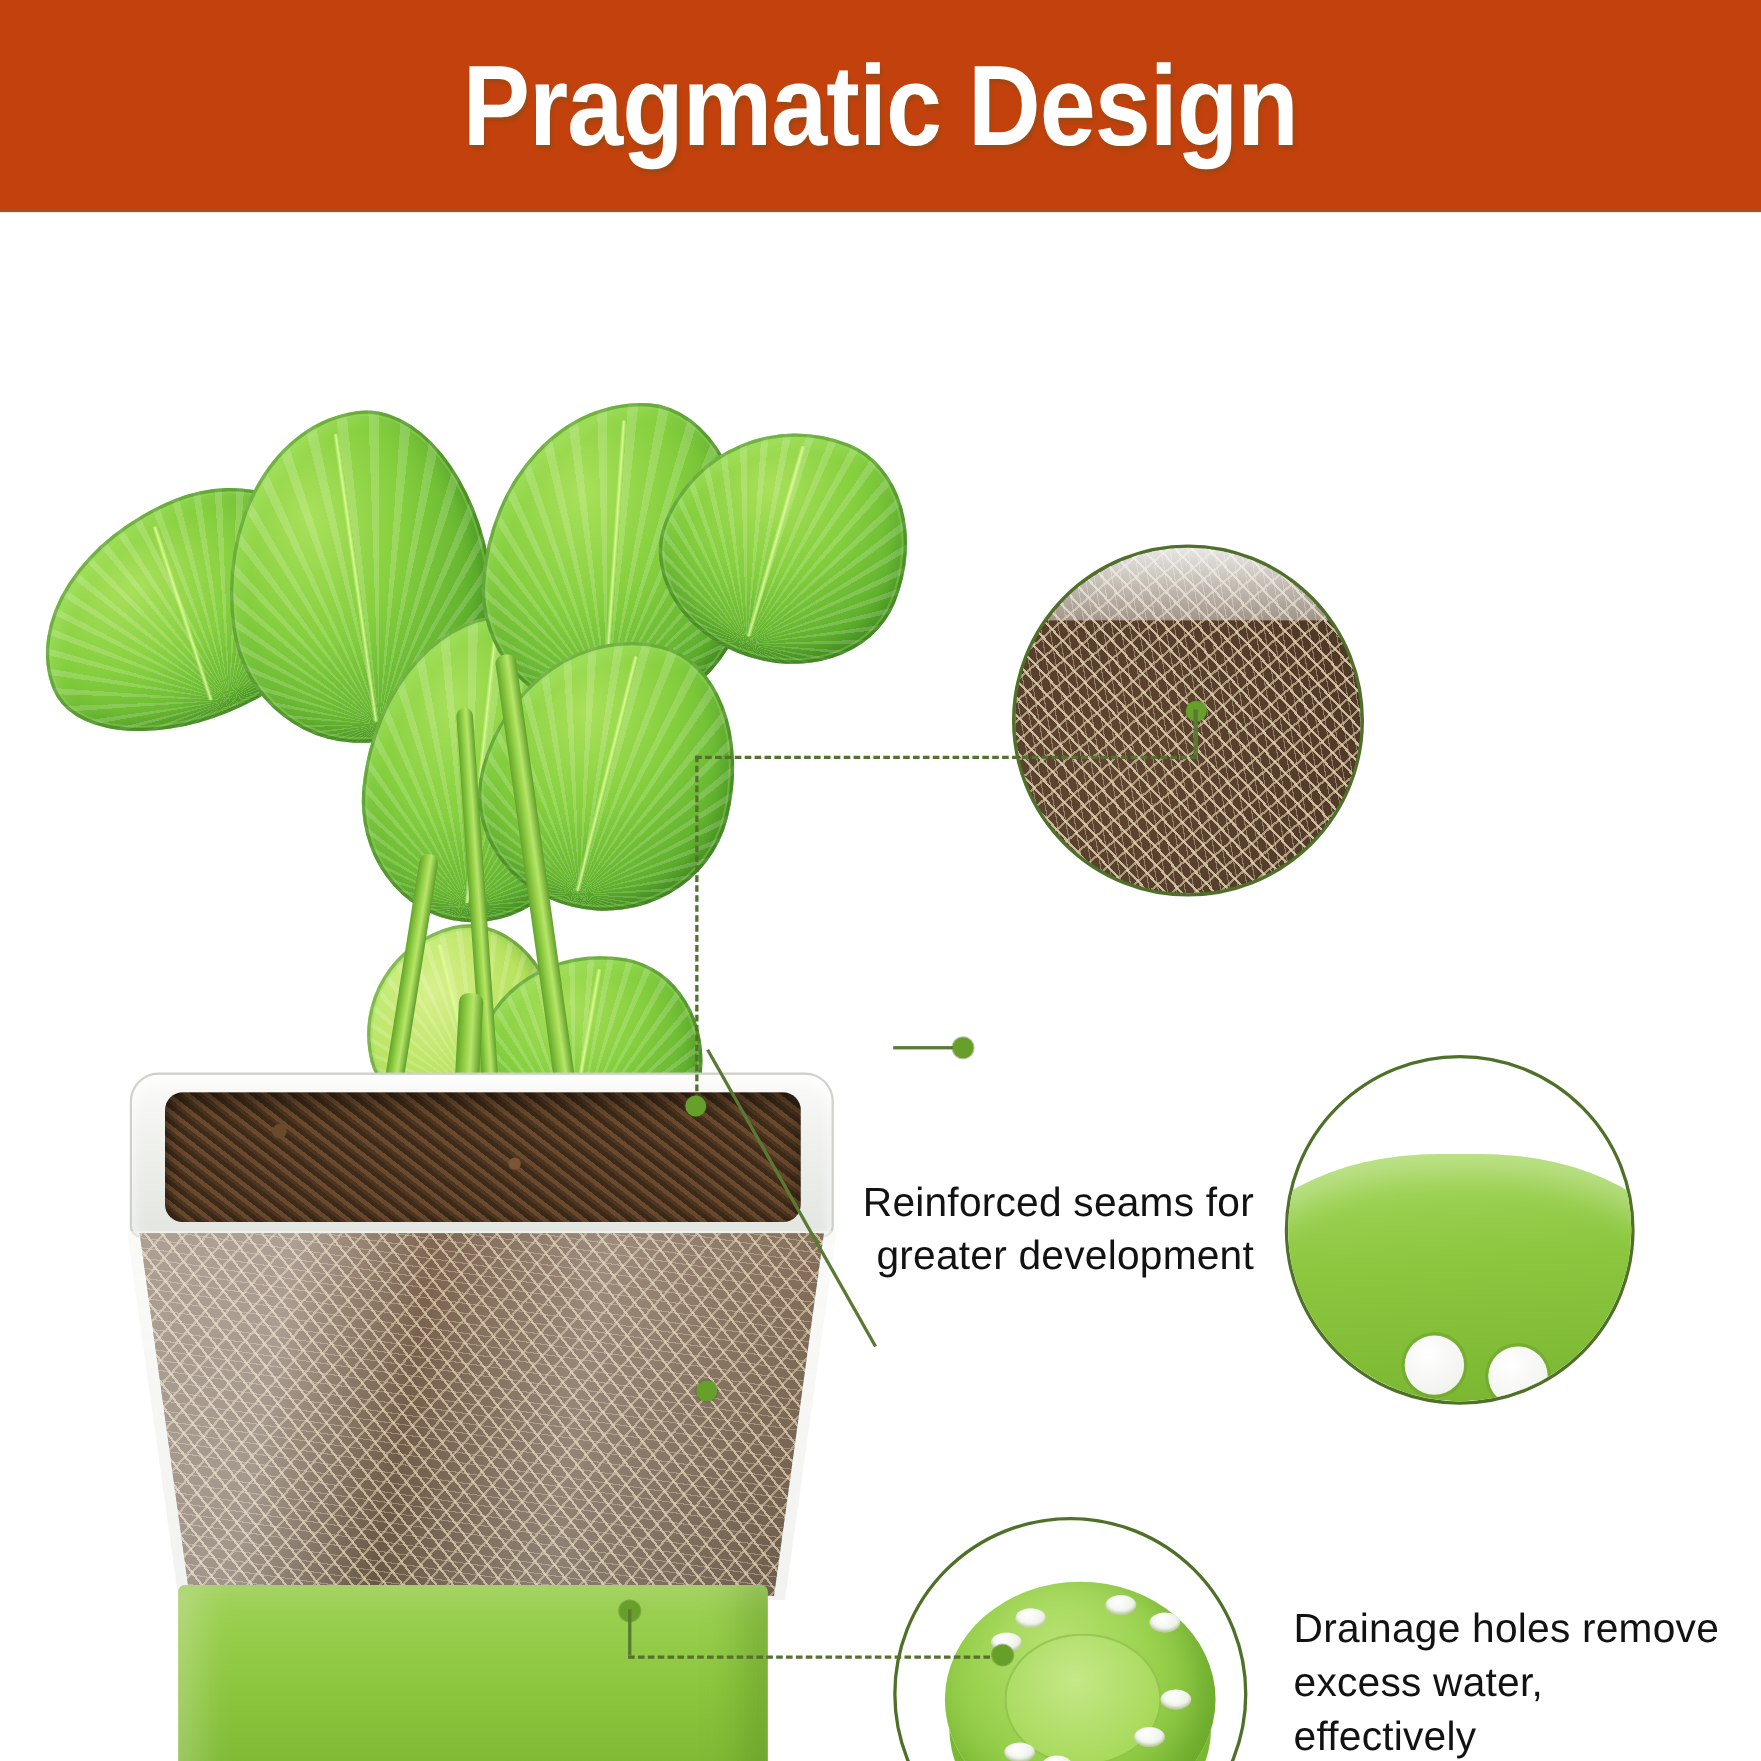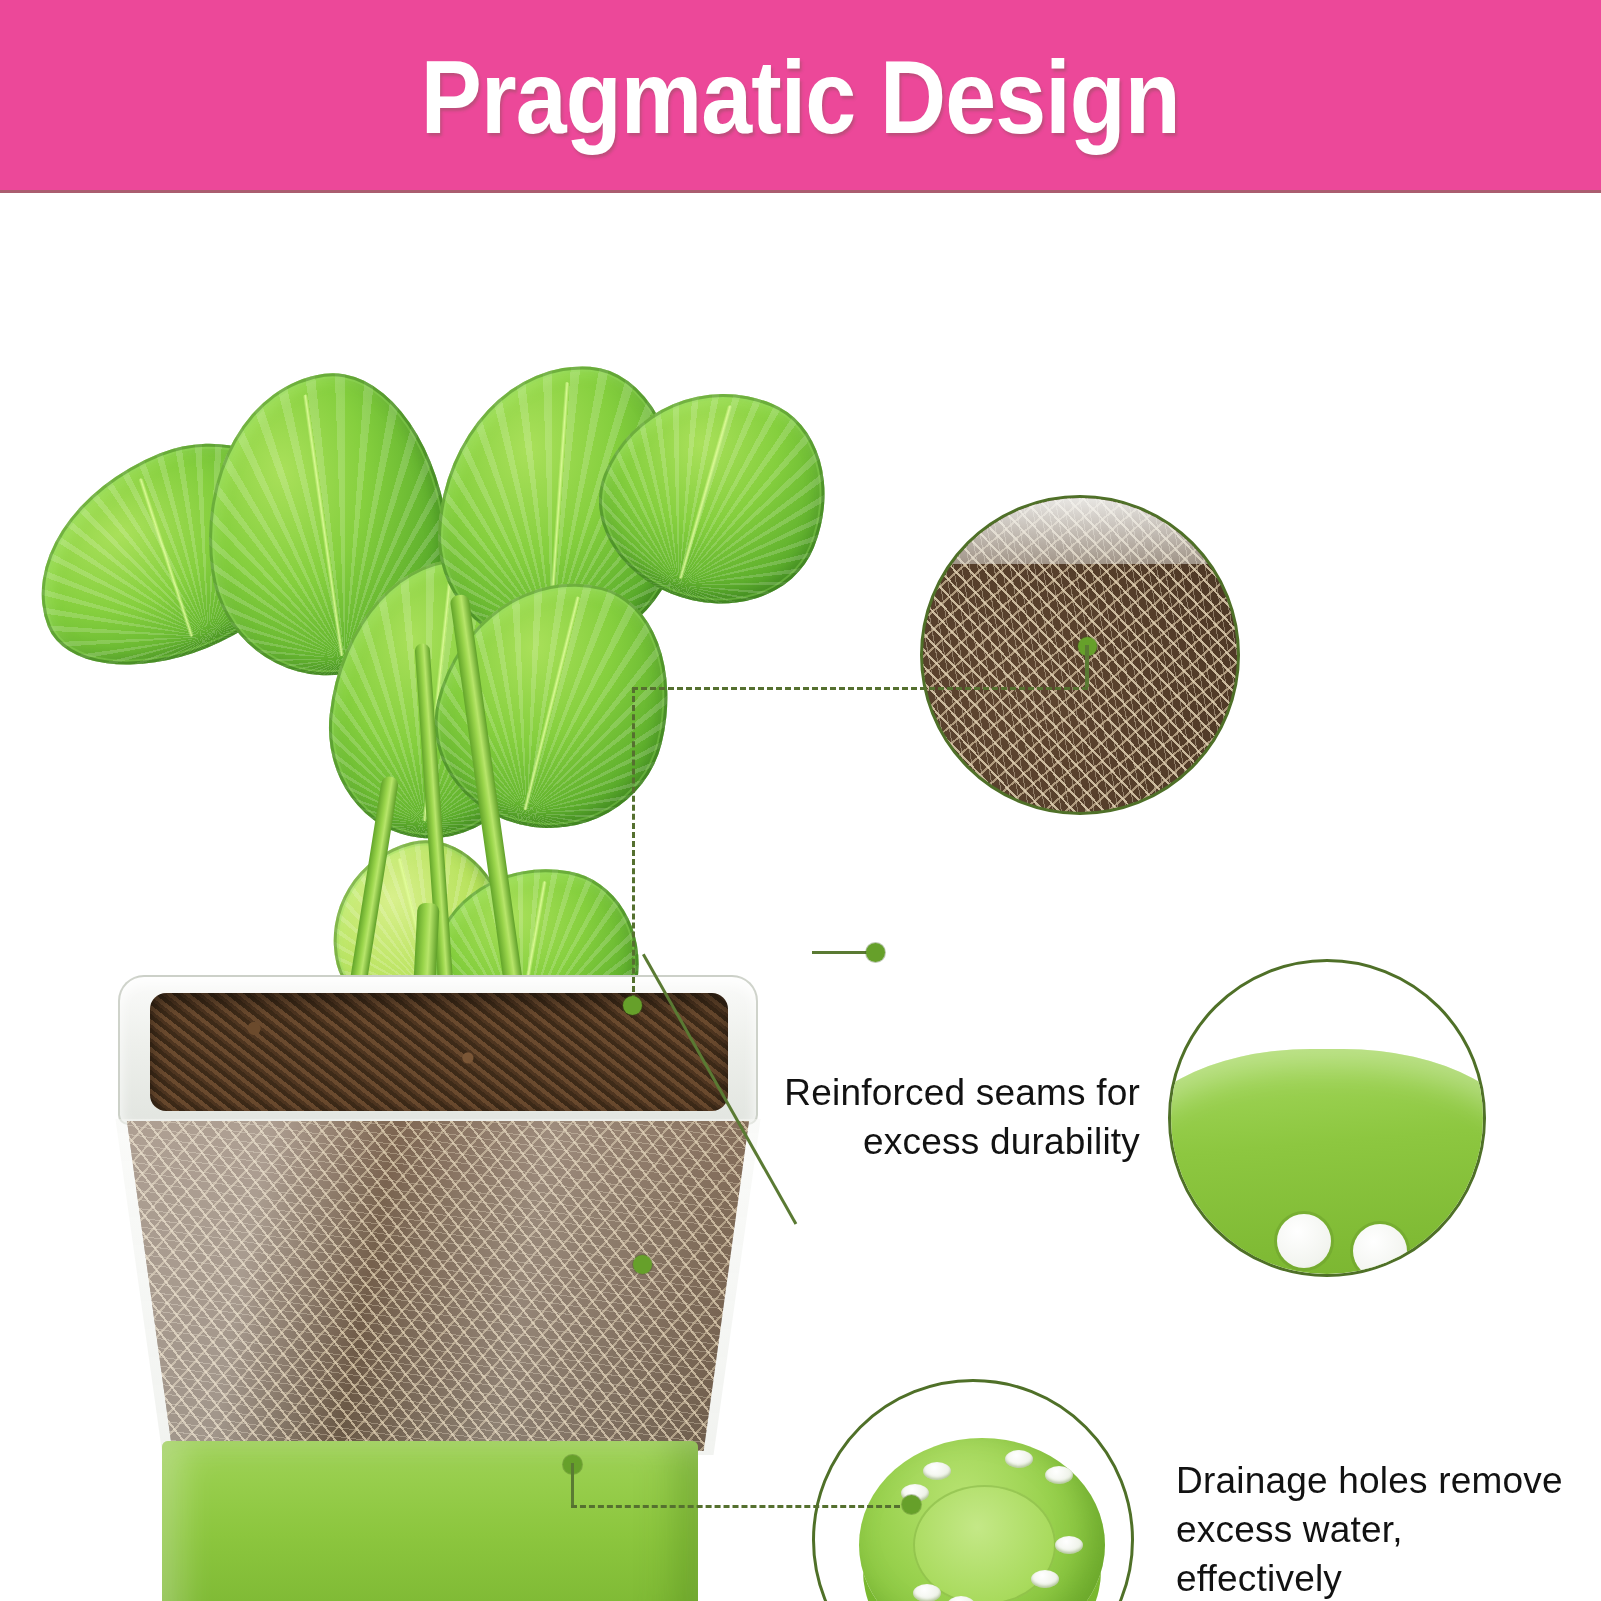--- a/index.html
+++ b/index.html
@@ -7,21 +7,21 @@
   html,body { background:#ffffff; }
   body {
     width:1601px; height:1601px;
     font-family:"Liberation Sans","DejaVu Sans",sans-serif;
     position:relative; overflow:hidden;
   }
 
   
   #header-banner{
     position:absolute; left:0; top:0; width:1601px; height:193px;
-    background:#ec4899;
+    background:#c2410c;
     display:flex; align-items:center; justify-content:center;
   }
   #header-banner::after{
     content:""; position:absolute; left:0; bottom:0; width:100%; height:3px;
     background:rgba(90,120,60,.45);
   }
   #page-title{
     color:#ffffff; font-size:104px; font-weight:700;
     letter-spacing:-1px; transform:scaleX(.88);
     transform-origin:center center; white-space:nowrap;
@@ -288,20 +288,20 @@
     </div>
   </div>
 
   <div class="conn-dot" style="left:563px; top:1262px;"></div>
   <div class="conn-line solid-seg" style="left:571px; top:1270px; width:3px; height:42px;"></div>
   <div class="conn-line dash-h" style="left:571px; top:1312px; width:338px;"></div>
   <div class="conn-dot" style="left:902px; top:1302px;"></div>
 
 
   <div class="callout-text" id="callout-seam">Reinforced seams for
-excess durability</div>
+greater development</div>
 
   <div class="callout-text" id="callout-drainage">Drainage holes remove
 excess water, effectively
 promoting root respiration
 and preventing root rot</div>
 
 </div>
 
 </body></html>

